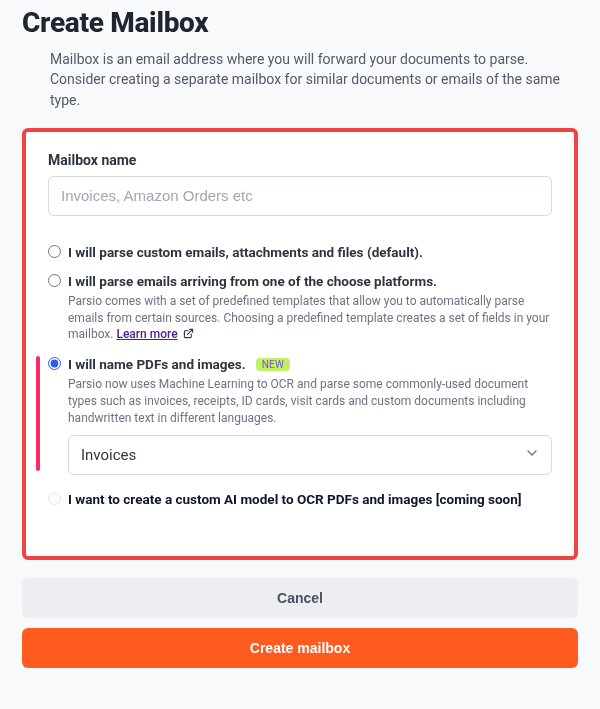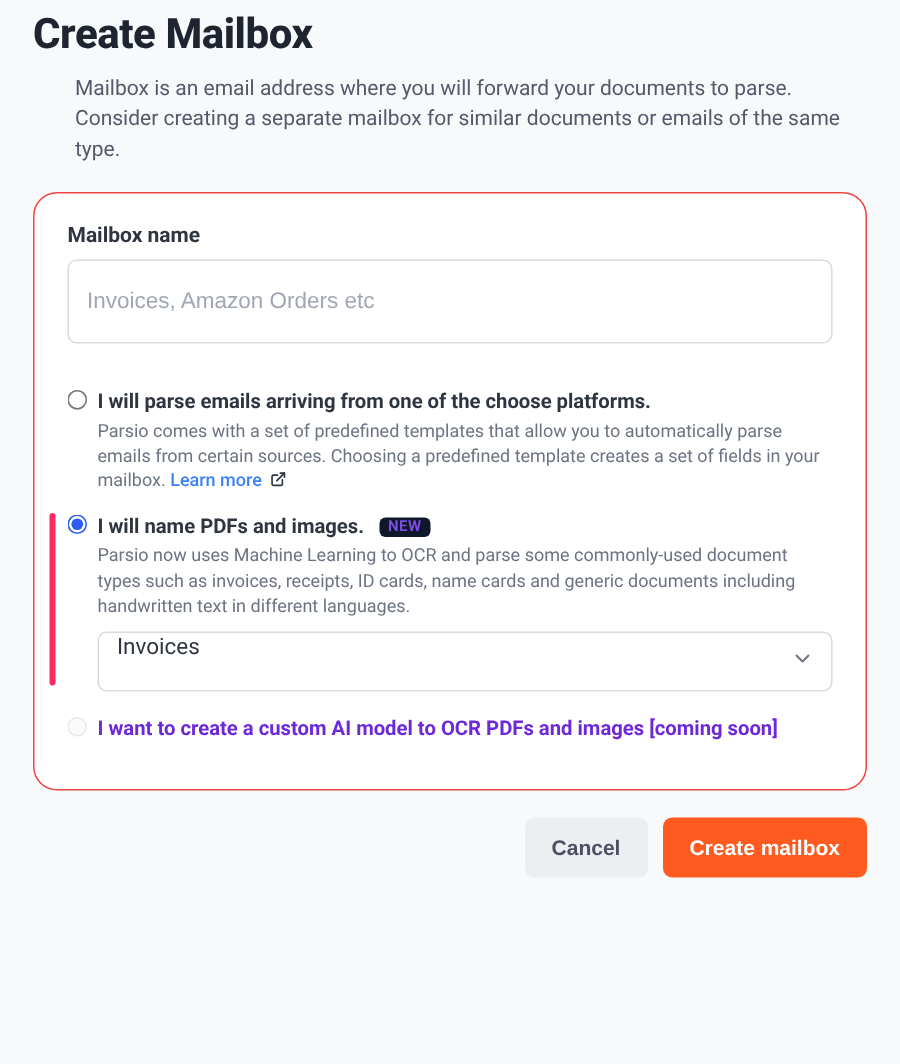--- a/index.html
+++ b/index.html
@@ -24,33 +24,33 @@
   }
   p.subtitle {
     color: #525a6b;
     font-size: 14px;
     line-height: 1.45;
     margin-bottom: 18px;
     margin-left: 28px;
   }
   .card {
     background: #ffffff;
-    border: 1px solid #ef4444;
-    border-radius: 16px;
-    padding: 20px 22px 22px 22px;
+    border: 4px solid #ef4444;
+    border-radius: 6px;
+    padding: 20px 22px 38px 22px;
   }
   .label {
     font-weight: 700;
     font-size: 14px;
     color: #2e3440;
     margin-bottom: 8px;
   }
   .text-input {
     width: 100%;
-    height: 56px;
+    height: 40px;
     border: 1px solid #d7dae1;
     border-radius: 6px;
     padding: 0 12px;
     font-size: 15px;
     color: #2e3440;
     background: #fff;
   }
   .text-input::placeholder { color: #a0a6b3; }
   .hint {
     color: #747b8a;
@@ -79,21 +79,22 @@
     color: #2e3440;
     display: inline;
   }
   .option-desc {
     color: #6c7383;
     font-size: 12px;
     line-height: 1.4;
     margin-top: 3px;
   }
   .learnmore {
-    color: #3b82f6;
+    color: #4c1d95;
+    text-decoration: underline;
     font-weight: 500;
     cursor: pointer;
   }
   .ext-icon {
     display: inline-block;
     vertical-align: -1px;
     margin-left: 2px;
   }
   .highlight-wrap {
     position: relative;
@@ -105,64 +106,66 @@
     position: absolute;
     left: 0;
     top: 2px;
     bottom: 4px;
     width: 4px;
     background: #ff2a60;
     border-radius: 2px;
   }
   .badge-new {
     display: inline-block;
-    background: #0f172a;
+    background: #bef264;
     color: #7b4de0;
     font-size: 10px;
-    font-weight: 700;
+    font-weight: 400;
     padding: 1px 6px;
     border-radius: 4px;
     vertical-align: 1px;
     margin-left: 6px;
     letter-spacing: 0.3px;
   }
   .select-wrap {
     position: relative;
     margin-top: 8px;
   }
   .select-box {
     width: 100%;
     height: 40px;
     border: 1px solid #d7dae1;
     border-radius: 6px;
     background: #fff;
     padding: 0 36px 0 12px;
     font-size: 15px;
     color: #2e3440;
     display: flex;
+    align-items: center;
     cursor: pointer;
   }
   .select-chevron {
     position: absolute;
     right: 12px;
     top: 50%;
     transform: translateY(-50%);
     pointer-events: none;
   }
   .option.disabled .option-title,
   .option.disabled {
     color: #b3b8c2;
   }
-  .option.disabled .option-title { color: #6d28d9; font-weight: 700; }
+  .option.disabled .option-title { color: #0f172a; font-weight: 700; }
   .option.disabled input[type="radio"] { opacity: 0.5; }
   .footer {
     display: flex;
     justify-content: flex-end;
     gap: 10px;
     padding: 18px 22px 18px 22px;
+    flex-direction: column;
   }
   .btn {
     height: 40px;
     padding: 0 18px;
     border-radius: 6px;
     border: none;
     font-size: 14px;
     font-weight: 700;
     cursor: pointer;
     display: inline-flex;
@@ -189,20 +192,21 @@
     <div class="label">Mailbox name</div>
     <input class="text-input" type="text" placeholder="Invoices, Amazon Orders etc" style="">
 
     <div class="section-spacer"></div>
 
 
     <div class="options">
 
       <div class="option">
         <input type="radio" name="mtype" style="">
+        <span class="option-title">I will parse custom emails, attachments and files (default).</span>
       </div>
 
       <div class="option">
         <input type="radio" name="mtype" style="">
         <span class="option-title">I will parse emails arriving from one of the choose platforms.</span>
         <div class="option-desc">
           <span>Parsio comes with a set of predefined templates that allow you to automatically parse emails from certain sources. Choosing a predefined template creates a set of fields in your mailbox.</span>
           <span> </span>
           <span class="learnmore">Learn more</span>
           <span class="ext-icon">
@@ -213,21 +217,21 @@
               </svg>
           </span>
         </div>
       </div>
 
       <div class="highlight-wrap">
         <div class="option" style="margin-bottom:4px;">
           <input type="radio" name="mtype" checked="" style="">
           <span class="option-title">I will name PDFs and images.</span>
           <span class="badge-new">NEW</span>
-          <div class="option-desc">Parsio now uses Machine Learning to OCR and parse some commonly-used document types such as invoices, receipts, ID cards, name cards and generic documents including handwritten text in different languages.</div>
+          <div class="option-desc">Parsio now uses Machine Learning to OCR and parse some commonly-used document types such as invoices, receipts, ID cards, visit cards and custom documents including handwritten text in different languages.</div>
           <div class="select-wrap">
             <div class="select-box">
               <span>Invoices</span>
             </div>
             <span class="select-chevron">
               <svg width="16" height="16" viewBox="0 0 24 24" fill="none" stroke="#6c7383" stroke-width="2" stroke-linecap="round" stroke-linejoin="round">
                   <polyline points="6 9 12 15 18 9"></polyline>
                 </svg>
             </span>
           </div>

